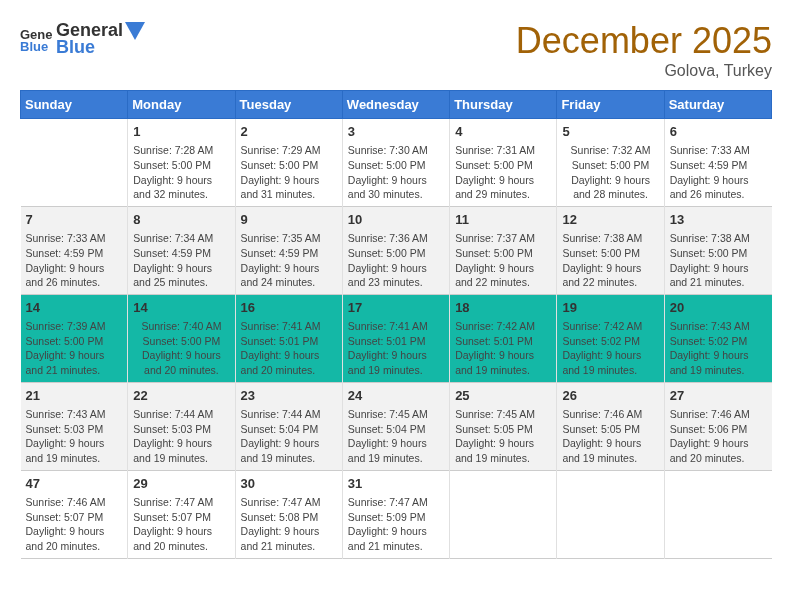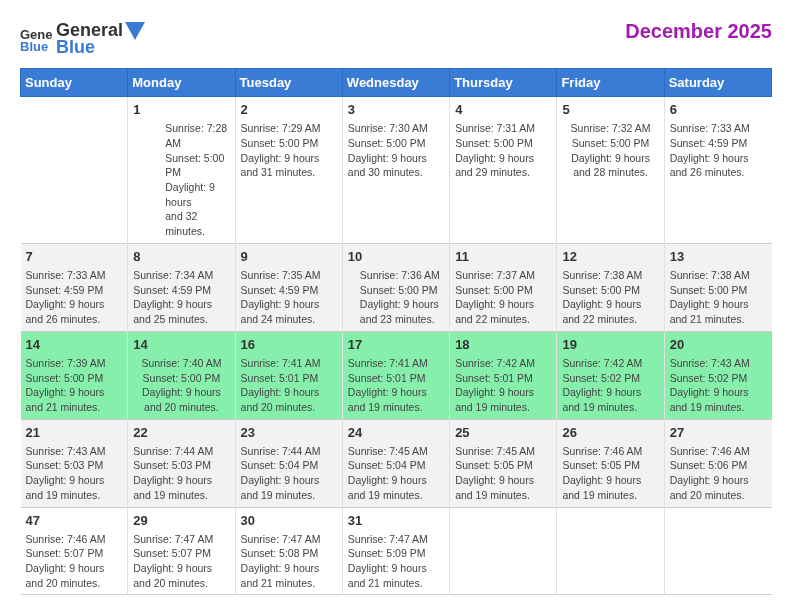--- a/index.html
+++ b/index.html
@@ -18,23 +18,23 @@
     }
     .logo {
       display: flex;
       align-items: center;
       gap: 4px;
     }
     .title-area {
       text-align: right;
     }
     .month-title {
-      font-size: 20px;
-      font-weight: bold;
-      color: #a21caf;
+      font-size: 36px;
+      font-weight: normal;
+      color: #a16207;
     }
     .location-title {
       font-size: 16px;
       color: #555;
     }
     table {
       width: 100%;
       border-collapse: collapse;
       font-size: 11px;
     }
@@ -78,21 +78,21 @@
     .day-info {
       color: #444;
       font-size: 10.5px;
     }
     .empty-cell {
       background: #fff;
     }
     
     .week-row-1 td { background-color: #fff; }
     .week-row-2 td { background-color: #f2f2f2; }
-    .week-row-3 td { background-color: #86efac; }
+    .week-row-3 td { background-color: #14b8a6; }
     .week-row-4 td { background-color: #f2f2f2; }
     .week-row-5 td { background-color: #fff; }
   </style>
 </head>
 <body>
 
 <div class="header-area">
   <div class="logo">
     <svg width="32" height="28" viewBox="0 0 32 28">
       <text x="0" y="14" font-size="13" font-weight="bold" fill="#333" font-family="Arial">General</text>
@@ -104,41 +104,42 @@
         <span style="font-size:18px; font-weight:bold; color:#333;">General</span>
         <svg width="20" height="18" viewBox="0 0 20 18">
           <polygon points="0,0 20,0 10,18" fill="#3a7bd5"></polygon>
         </svg>
       </div>
       <div style="font-size:18px; font-weight:bold; color:#3a7bd5; margin-top:-4px;">Blue</div>
     </div>
   </div>
   <div class="title-area">
     <div class="month-title">December 2025</div>
+    <div class="location-title">Golova, Turkey</div>
   </div>
 </div>
 
 <table>
   <thead>
     <tr>
     <th>Sunday</th>
         <th>Monday</th>
         <th>Tuesday</th>
         <th>Wednesday</th>
         <th>Thursday</th>
         <th>Friday</th>
         <th>Saturday</th>
       </tr>
   </thead>
   <tbody id="calendar-body">
   <tr class="week-row-1">
         <td class="empty-cell"></td>
         <td>
           <span class="day-num">1</span>
-          <div class="day-info" style="white-space: pre-line; margin-left: 32px;">Sunrise: 7:28 AM
+          <div class="day-info" style="white-space: pre-line;">Sunrise: 7:28 AM
 Sunset: 5:00 PM
 Daylight: 9 hours
 and 32 minutes.</div>
         </td>
         <td>
           <span class="day-num">2</span>
           <div class="day-info" style="white-space: pre-line;">Sunrise: 7:29 AM
 Sunset: 5:00 PM
 Daylight: 9 hours
 and 31 minutes.</div>
@@ -189,21 +190,21 @@
         </td>
         <td>
           <span class="day-num">9</span>
           <div class="day-info" style="white-space: pre-line;">Sunrise: 7:35 AM
 Sunset: 4:59 PM
 Daylight: 9 hours
 and 24 minutes.</div>
         </td>
         <td>
           <span class="day-num">10</span>
-          <div class="day-info" style="white-space: pre-line; margin-left: 12px;">Sunrise: 7:36 AM
+          <div class="day-info" style="white-space: pre-line;">Sunrise: 7:36 AM
 Sunset: 5:00 PM
 Daylight: 9 hours
 and 23 minutes.</div>
         </td>
         <td>
           <span class="day-num">11</span>
           <div class="day-info" style="white-space: pre-line;">Sunrise: 7:37 AM
 Sunset: 5:00 PM
 Daylight: 9 hours
 and 22 minutes.</div>

